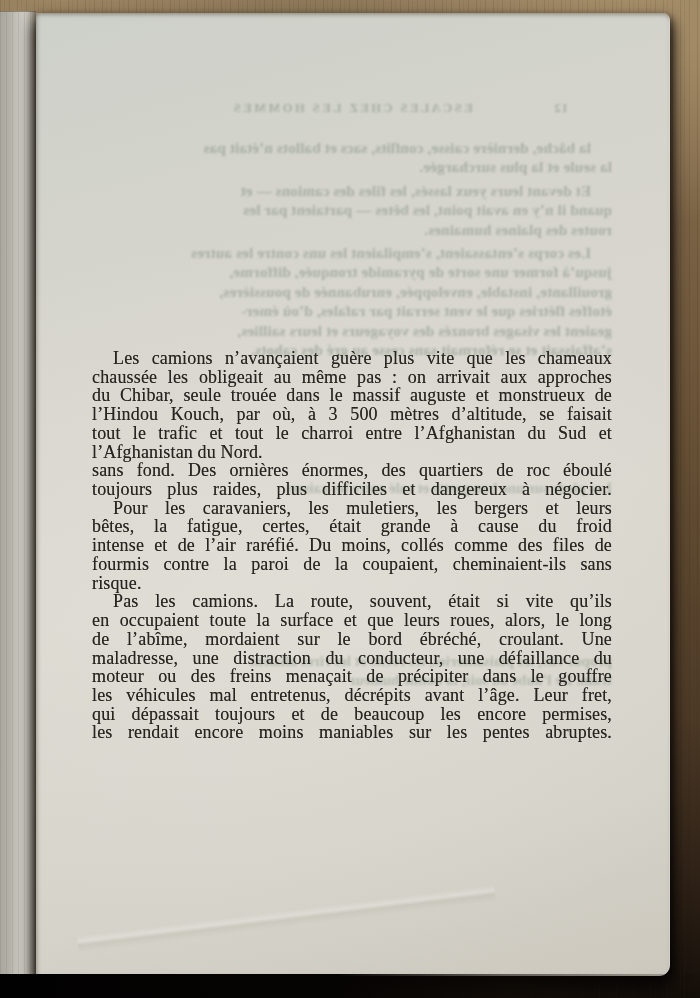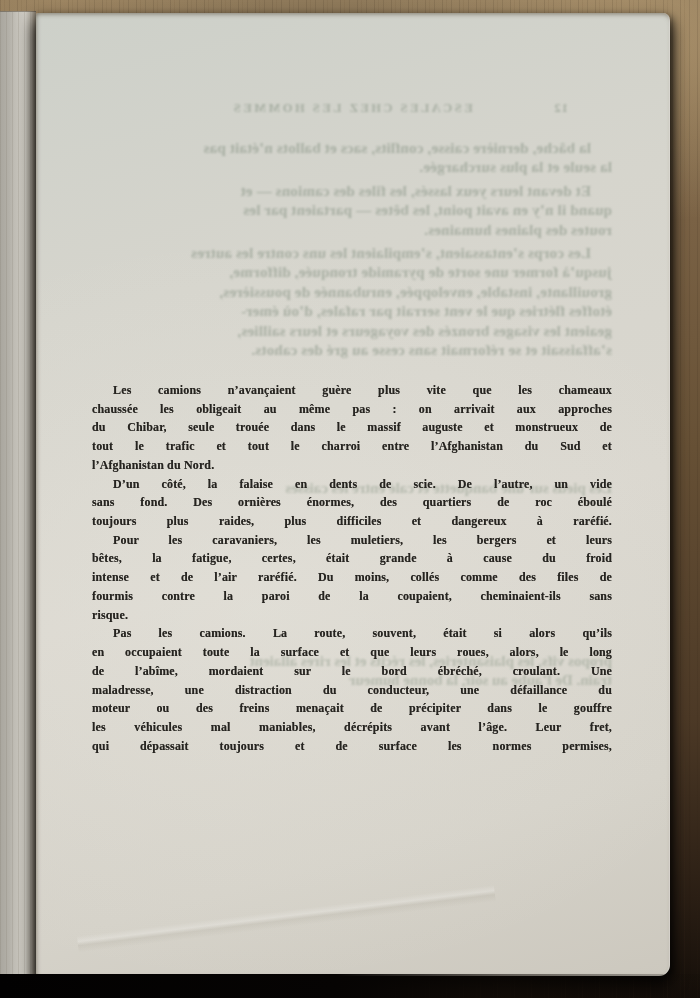--- a/index.html
+++ b/index.html
@@ -78,22 +78,22 @@
   .bline{white-space:nowrap;overflow:hidden;}
   .bline.ind{text-indent:21px;}
   .bline.gap{margin-top:4px;}
   .bleed-snippet{
     position:absolute;transform:scaleX(-1);filter:blur(1.1px);
     color:#97a192;opacity:.55;font-weight:bold;font-size:15px;
     white-space:nowrap;overflow:hidden;
   }
   
   .page-text{
-    position:absolute;left:56px;top:368px;width:520px;
-    color:#262420;font-weight:bold;font-size:12px;line-height:18.72px;
+    position:absolute;left:56px;top:336px;width:520px;
+    color:#262420;font-weight:normal;font-size:18px;line-height:18.72px;
     letter-spacing:.15px;
     text-shadow:0 0 .4px rgba(38,36,32,.55);
   }
   .line{
     text-align:justify;text-align-last:justify;
     white-space:normal;
   }
   .line.first{text-indent:21px;}
   .line.short{text-align-last:left;}
   
@@ -140,43 +140,44 @@
         <div class="bleed-snippet" style="top: 467px; left: 214px; width: 362px;">Les pieds sur une banquette et calé entre les caisses</div>
         <div class="bleed-snippet" style="top: 640px; left: 110px; width: 466px;">propos vifs, les plaisanteries, les récits et les rires allaient</div>
         <div class="bleed-snippet" style="top: 659px; left: 240px; width: 336px;">train. De l’aube au soir, la bonne humeur</div>
       </div>
 
     <div class="page-text" id="page-text">
         <div>
           <div class="line first">Les camions n’avançaient guère plus vite que les chameaux</div>
           <div class="line">chaussée les obligeait au même pas : on arrivait aux approches</div>
           <div class="line">du Chibar, seule trouée dans le massif auguste et monstrueux de</div>
+          <div class="line">l’Hindou Kouch, par où, à 3 500 mètres d’altitude, se faisait</div>
           <div class="line">tout le trafic et tout le charroi entre l’Afghanistan du Sud et</div>
           <div class="line short">l’Afghanistan du Nord.</div>
         </div>
         <div>
-          <div class="line first">D’un côté, la falaise en dents de scie. De l’autre, un vide</div>
           <div class="line">sans fond. Des ornières énormes, des quartiers de roc éboulé</div>
-          <div class="line">toujours plus raides, plus difficiles et dangereux à raréfié.</div>
+          <div class="line">toujours plus raides, plus difficiles et dangereux à négocier.</div>
         </div>
         <div>
           <div class="line first">Pour les caravaniers, les muletiers, les bergers et leurs</div>
           <div class="line">bêtes, la fatigue, certes, était grande à cause du froid</div>
           <div class="line">intense et de l’air raréfié. Du moins, collés comme des files de</div>
           <div class="line">fourmis contre la paroi de la coupaient, cheminaient-ils sans</div>
           <div class="line short">risque.</div>
         </div>
         <div>
-          <div class="line first">Pas les camions. La route, souvent, était si alors qu’ils</div>
+          <div class="line first">Pas les camions. La route, souvent, était si vite qu’ils</div>
           <div class="line">en occupaient toute la surface et que leurs roues, alors, le long</div>
           <div class="line">de l’abîme, mordaient sur le bord ébréché, croulant. Une</div>
           <div class="line">maladresse, une distraction du conducteur, une défaillance du</div>
           <div class="line">moteur ou des freins menaçait de précipiter dans le gouffre</div>
-          <div class="line">les véhicules mal maniables, décrépits avant l’âge. Leur fret,</div>
-          <div class="line">qui dépassait toujours et de surface les normes permises,</div>
+          <div class="line">les véhicules mal entretenus, décrépits avant l’âge. Leur fret,</div>
+          <div class="line">qui dépassait toujours et de beaucoup les encore permises,</div>
+          <div class="line">les rendait encore moins maniables sur les pentes abruptes.</div>
         </div>
       </div>
 
     <div class="crease"></div>
   </div>
 
   <div class="bottom-shadow"></div>
 </div>
 
 </body></html>

